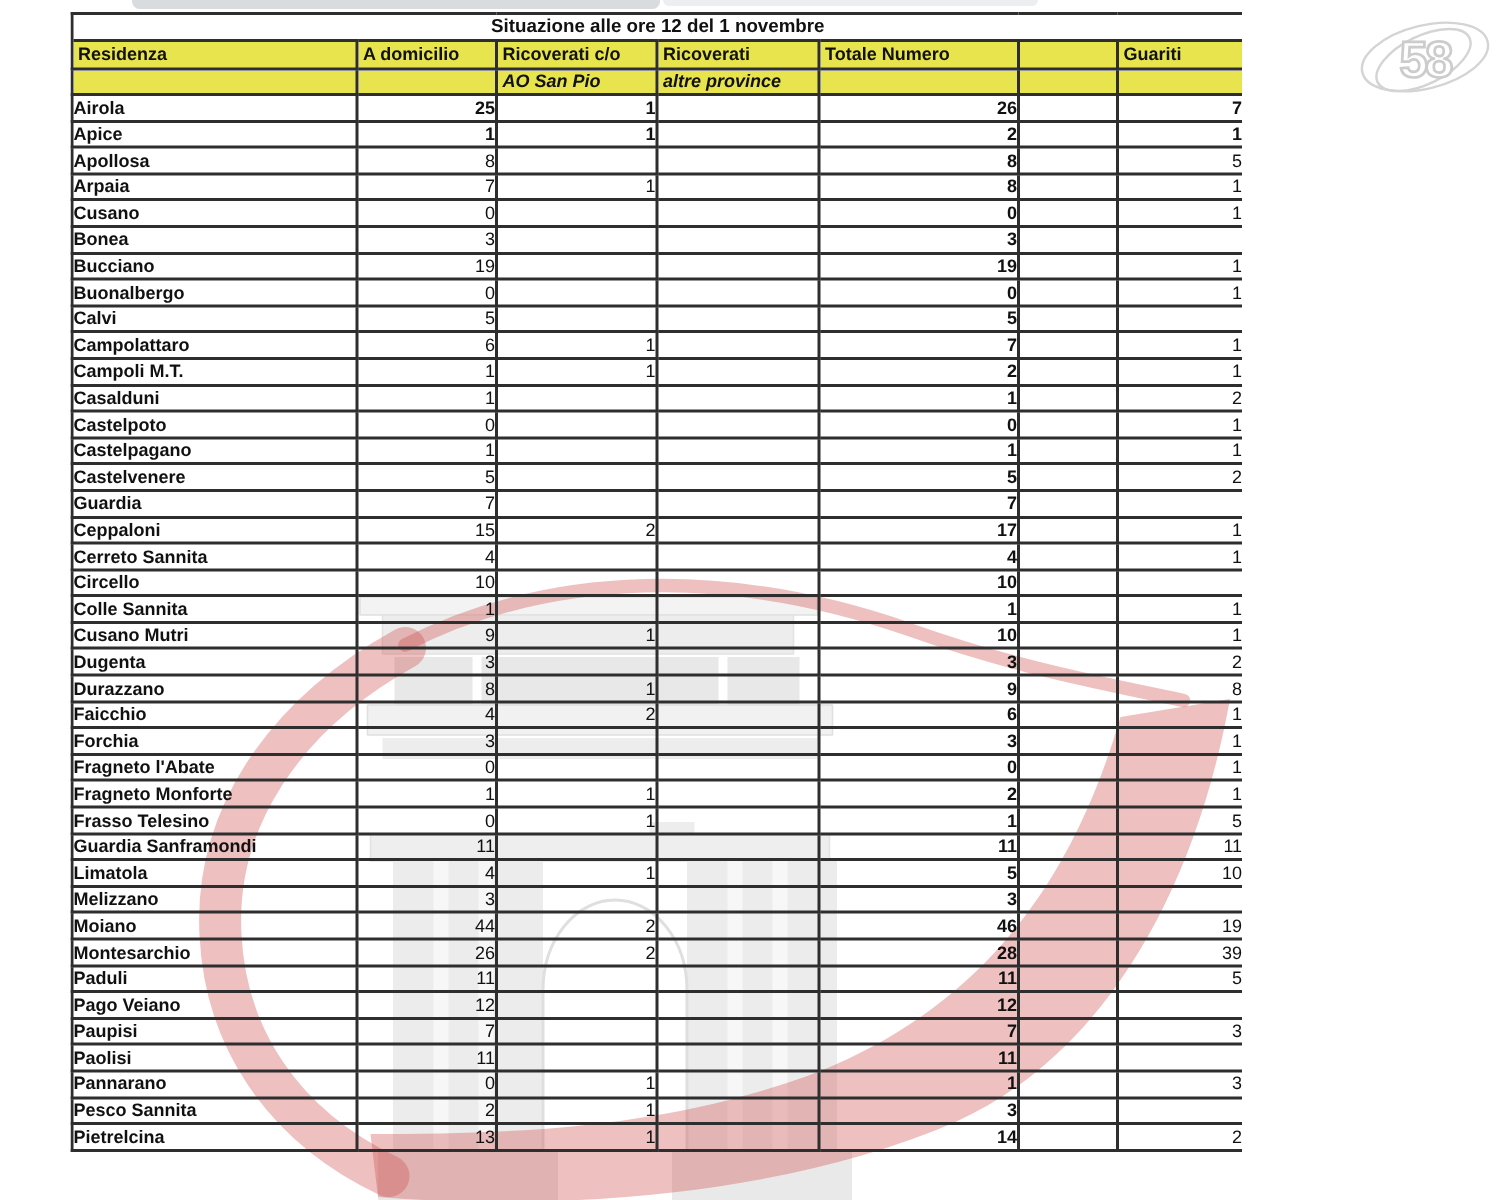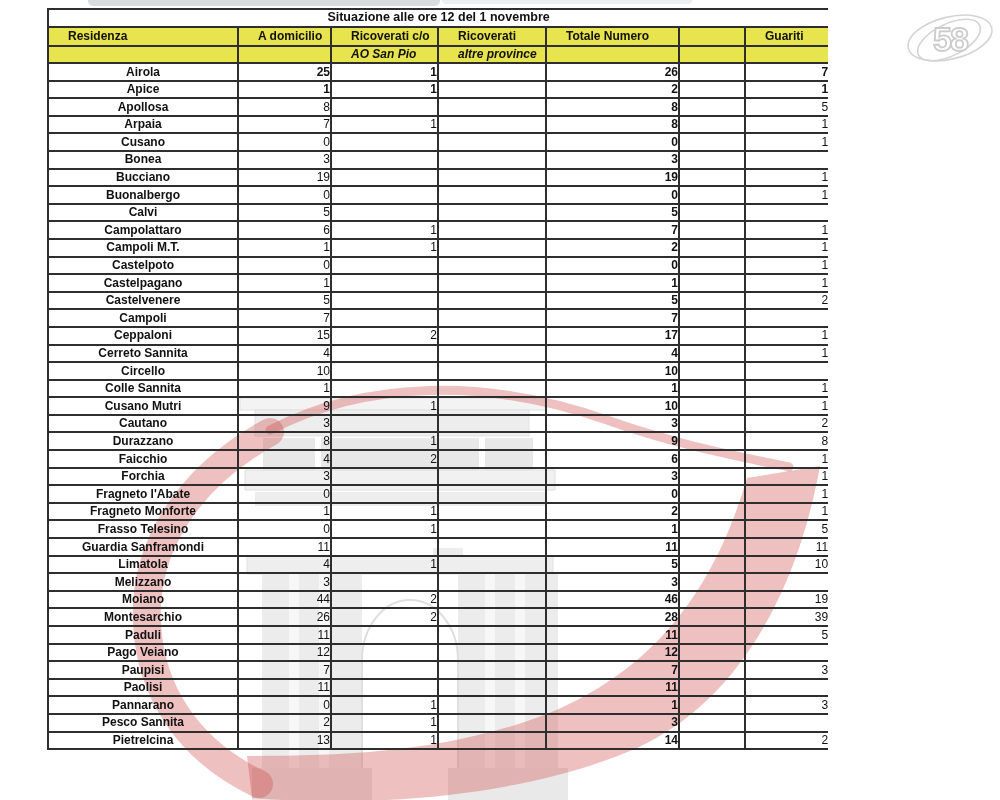--- a/index.html
+++ b/index.html
@@ -33,27 +33,27 @@
   }
   col.c0{width:190px}col.c1{width:93px}col.c2{width:107px}
   col.c3{width:108px}col.c4{width:133px}col.c5{width:66px}col.c6{width:84px}
 
   tr.title-row td{
     border-bottom:none;background:transparent;
     font-weight:bold;text-align:center;font-size:12.5px;height:16px;
   }
   tr.head td{
     background:#e7e44d;font-weight:bold;text-align:left;
-    padding-left:19px;font-size:12px;
+    padding-left:3px;font-size:12px;
   }
   tr.head1 td{height:17px;}
   tr.head2 td{height:15px;font-style:italic;}
 
   tr.data{height:17.6px;}
-  td.c-name{font-weight:bold;padding-left:3px;text-align:center;}
+  td.c-name{font-weight:bold;padding-left:3px;}
   td.c-num{text-align:right;padding-right:4px;font-weight:normal;}
   td.c-tot{font-weight:bold;}
   tr.bold-row td{font-weight:bold;}
 
   .logo58{position:absolute;left:900px;top:6px;width:100px;height:66px;z-index:3;}
 </style>
 </head>
 <body>
 
 <div class="top-strip"></div>
@@ -217,20 +217,29 @@
         <tr class="data">
     <td class="c-name">Campoli M.T.</td>
     <td class="c-num">1</td>
     <td class="c-num">1</td>
     <td class="c-num"></td>
     <td class="c-num c-tot">2</td>
     <td class="c-num"></td>
     <td class="c-num">1</td>
   </tr>
         <tr class="data">
+    <td class="c-name">Casalduni</td>
+    <td class="c-num">1</td>
+    <td class="c-num"></td>
+    <td class="c-num"></td>
+    <td class="c-num c-tot">1</td>
+    <td class="c-num"></td>
+    <td class="c-num">2</td>
+  </tr>
+        <tr class="data">
     <td class="c-name">Castelpoto</td>
     <td class="c-num">0</td>
     <td class="c-num"></td>
     <td class="c-num"></td>
     <td class="c-num c-tot">0</td>
     <td class="c-num"></td>
     <td class="c-num">1</td>
   </tr>
         <tr class="data">
     <td class="c-name">Castelpagano</td>
@@ -244,21 +253,21 @@
         <tr class="data">
     <td class="c-name">Castelvenere</td>
     <td class="c-num">5</td>
     <td class="c-num"></td>
     <td class="c-num"></td>
     <td class="c-num c-tot">5</td>
     <td class="c-num"></td>
     <td class="c-num">2</td>
   </tr>
         <tr class="data">
-    <td class="c-name">Campoli</td>
+    <td class="c-name">Guardia</td>
     <td class="c-num">7</td>
     <td class="c-num"></td>
     <td class="c-num"></td>
     <td class="c-num c-tot">7</td>
     <td class="c-num"></td>
     <td class="c-num"></td>
   </tr>
         <tr class="data">
     <td class="c-name">Ceppaloni</td>
     <td class="c-num">15</td>
@@ -298,21 +307,21 @@
         <tr class="data">
     <td class="c-name">Cusano Mutri</td>
     <td class="c-num">9</td>
     <td class="c-num">1</td>
     <td class="c-num"></td>
     <td class="c-num c-tot">10</td>
     <td class="c-num"></td>
     <td class="c-num">1</td>
   </tr>
         <tr class="data">
-    <td class="c-name">Cautano</td>
+    <td class="c-name">Dugenta</td>
     <td class="c-num">3</td>
     <td class="c-num"></td>
     <td class="c-num"></td>
     <td class="c-num c-tot">3</td>
     <td class="c-num"></td>
     <td class="c-num">2</td>
   </tr>
         <tr class="data">
     <td class="c-name">Durazzano</td>
     <td class="c-num">8</td>

